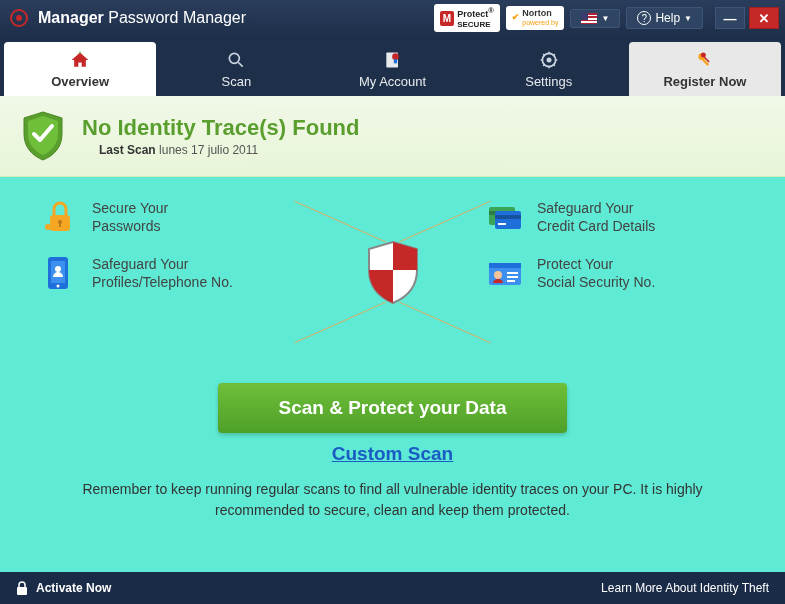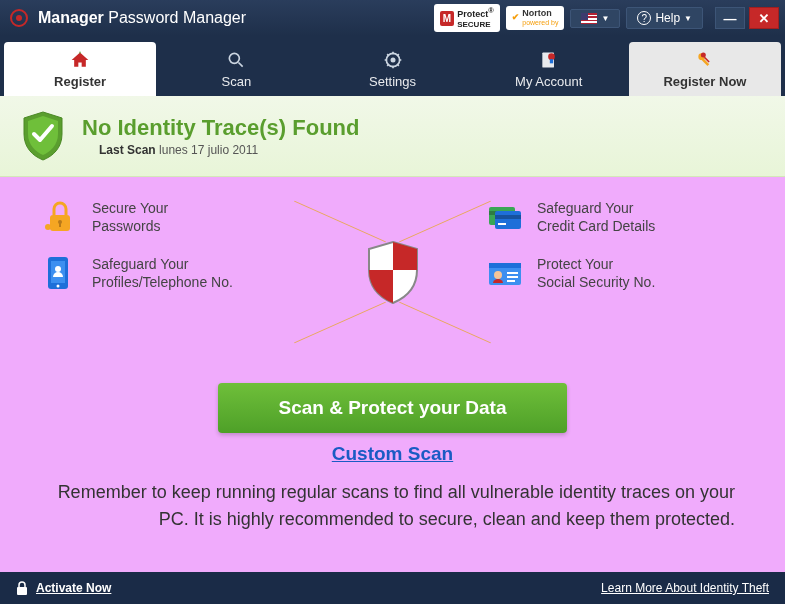--- a/index.html
+++ b/index.html
@@ -25,21 +25,21 @@
 .win-btn.close { background: #c62828; border-color: #a01f1f; }
 
 
 .tabs { display: flex; height: 60px; background: #1e2f4a; padding: 6px 4px 0; gap: 4px; }
 .tab { flex: 1; display: flex; flex-direction: column; align-items: center; justify-content: center; color: #e8eaed; font-size: 13px; cursor: pointer; border-radius: 4px 4px 0 0; gap: 4px; }
 .tab.active { background: #fff; color: #333; font-weight: 600; }
 .tab.register { background: #e8e8e8; color: #333; font-weight: 600; }
 .tab-icon { width: 20px; height: 20px; display: flex; align-items: center; justify-content: center; }
 
 
-.content { background: #f0abfc; height: 476px; }
+.content { background: #5eead4; height: 476px; }
 .status-banner { background: linear-gradient(#f1f8e8, #e8f5d8); border-bottom: 1px solid #d4e8b8; padding: 14px 20px; display: flex; align-items: center; gap: 16px; }
 .shield-check { width: 46px; height: 52px; }
 .status-text h2 { color: #5a9e2e; font-size: 22px; font-weight: 600; }
 .status-text p { color: #555; font-size: 12px; margin-top: 2px; }
 .status-text p strong { font-weight: 600; color: #333; margin-left: 17px; }
 
 .features { position: relative; padding: 20px 40px 10px; height: 200px; }
 .feature-row { display: flex; justify-content: space-between; margin-bottom: 16px; align-items: flex-end; }
 .feature-row:first-child { border-bottom: 1px solid #ddd; padding-bottom: 14px; }
 .feature-row .feature + .feature { border-left: none; }
@@ -50,25 +50,25 @@
 .center-shield { position: absolute; left: 50%; top: 48%; transform: translate(-50%, -50%); width: 60px; height: 66px; }
 .diag-line { position: absolute; background: #e8a854; height: 1px; }
 .dl1 { width: 100px; top: 44px; left: 290px; transform: rotate(24deg); }
 .dl2 { width: 100px; top: 44px; right: 290px; transform: rotate(-24deg); }
 .dl3 { width: 100px; bottom: 54px; left: 290px; transform: rotate(-24deg); }
 .dl4 { width: 100px; bottom: 54px; right: 290px; transform: rotate(24deg); }
 
 .cta-area { text-align: center; padding: 6px 40px 18px; }
 .scan-btn { background: linear-gradient(#6fbf3a, #4ea028); color: #fff; border: none; padding: 14px 60px; font-size: 19px; font-weight: 600; border-radius: 4px; cursor: pointer; box-shadow: 0 2px 4px rgba(0,0,0,0.2); }
 .custom-link { display: block; margin-top: 10px; color: #1a5bc4; font-size: 19px; font-weight: 600; text-decoration: underline; cursor: pointer; }
-.reminder { margin-top: 14px; color: #333; font-size: 18px; line-height: 1.5; padding: 0 10px; text-align: right; }
+.reminder { margin-top: 14px; color: #333; font-size: 14px; line-height: 1.5; padding: 0 10px; }
 
 
 .footer { height: 32px; background: #1a2b47; display: flex; align-items: center; justify-content: space-between; padding: 0 16px; color: #fff; font-size: 12px; }
-.footer a { color: #fff; text-decoration: underline; cursor: pointer; }
+.footer a { color: #fff; cursor: pointer; }
 .footer-left { display: flex; align-items: center; gap: 8px; font-weight: 600; }
 .lock-ico { width: 12px; height: 14px; }
 </style>
 </head>
 <body>
 
 <div class="titlebar">
   <div class="app-icon"></div>
   <div class="app-title">
     <strong>Manager</strong> <span>Password Manager</span>
@@ -99,50 +99,50 @@
 </div>
 
 <div class="tabs">
   <div class="tab active">
     <span class="tab-icon">
       <svg viewBox="0 0 24 24" width="22" height="22">
           <path fill="#c62828" d="M12 3l10 9h-3v8h-5v-5h-4v5H5v-8H2z"></path>
           <path fill="#5a9e2e" d="M11 2l1 3l1-3z"></path>
         </svg>
     </span>
-    <span>Register</span>
+    <span>Overview</span>
   </div>
   <div class="tab">
     <span class="tab-icon">
       <svg viewBox="0 0 24 24" width="20" height="20">
           <circle cx="10" cy="10" r="6" fill="none" stroke="#cbd5e1" stroke-width="2"></circle>
           <line x1="15" y1="15" x2="20" y2="20" stroke="#cbd5e1" stroke-width="2"></line>
         </svg>
     </span>
     <span>Scan</span>
+  </div>
+  <div class="tab">
+    <span class="tab-icon">
+      <svg viewBox="0 0 24 24" width="20" height="20">
+          <rect x="4" y="3" width="14" height="18" fill="#e8eaed" rx="1"></rect>
+          <circle cx="15" cy="8" r="4" fill="#c62828"></circle>
+          <rect x="13" y="11" width="4" height="5" fill="#1e6fd9"></rect>
+        </svg>
+    </span>
+    <span>My Account</span>
   </div>
   <div class="tab">
     <span class="tab-icon">
       <svg viewBox="0 0 24 24" width="20" height="20">
           <circle cx="12" cy="12" r="8" fill="none" stroke="#cbd5e1" stroke-width="2"></circle>
           <circle cx="12" cy="12" r="3" fill="#cbd5e1"></circle>
           <path d="M12 2v3M12 19v3M2 12h3M19 12h3M5 5l2 2M17 17l2 2M5 19l2-2M17 7l2-2" stroke="#cbd5e1" stroke-width="2"></path>
         </svg>
     </span>
     <span>Settings</span>
-  </div>
-  <div class="tab">
-    <span class="tab-icon">
-      <svg viewBox="0 0 24 24" width="20" height="20">
-          <rect x="4" y="3" width="14" height="18" fill="#e8eaed" rx="1"></rect>
-          <circle cx="15" cy="8" r="4" fill="#c62828"></circle>
-          <rect x="13" y="11" width="4" height="5" fill="#1e6fd9"></rect>
-        </svg>
-    </span>
-    <span>My Account</span>
   </div>
   <div class="tab register">
     <span class="tab-icon">
       <svg viewBox="0 0 24 24" width="22" height="22">
           <circle cx="8" cy="8" r="4" fill="#f5a623"></circle>
           <rect x="10" y="10" width="10" height="3" fill="#f5a623" transform="rotate(45 10 10)"></rect>
           <circle cx="10" cy="6" r="3" fill="#c62828"></circle>
           <rect x="12" y="8" width="8" height="2" fill="#c62828" transform="rotate(45 12 8)"></rect>
         </svg>
     </span>

